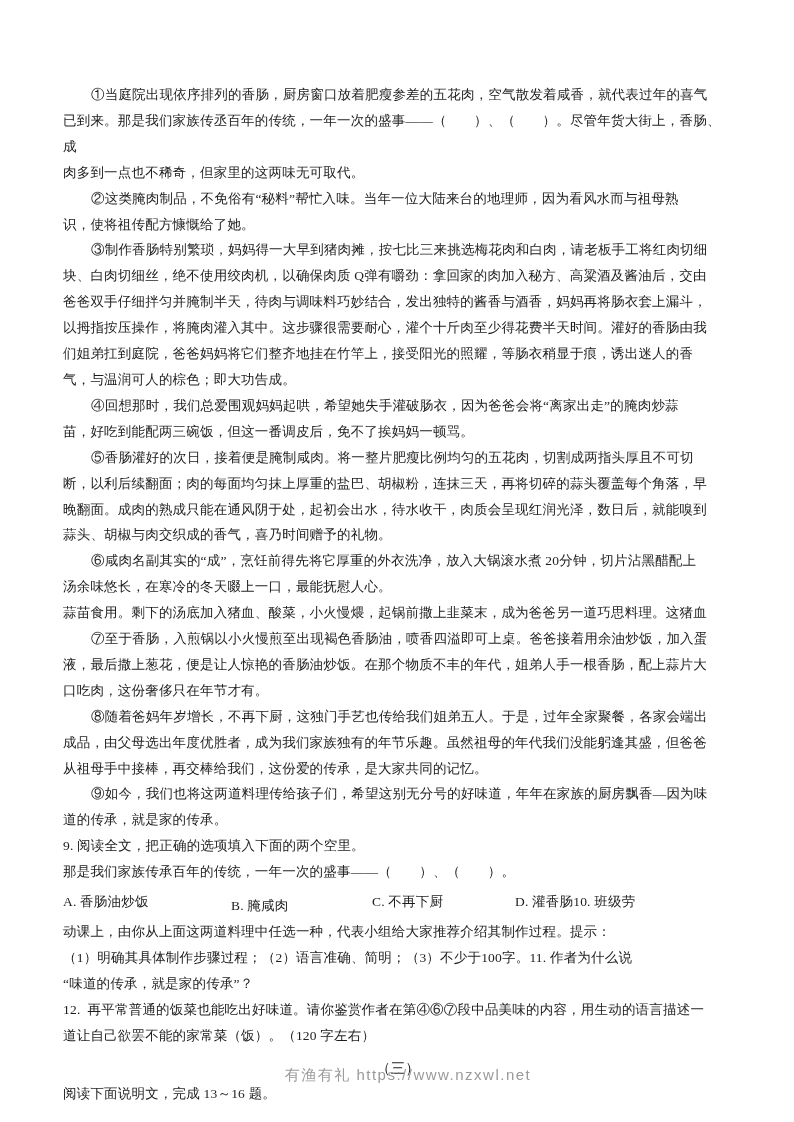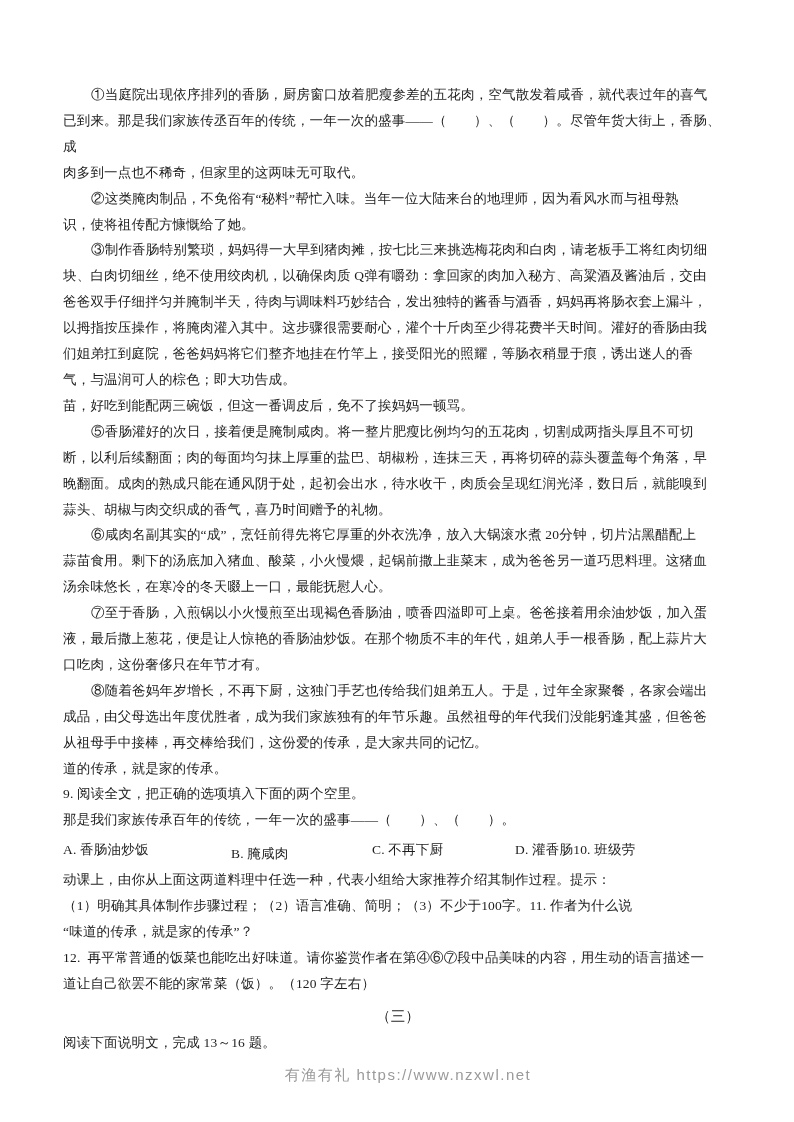--- a/index.html
+++ b/index.html
@@ -53,34 +53,36 @@
       <div class="line">已到来。那是我们家族传丞百年的传统，一年一次的盛事——（　　）、（　　）。尽管年货大街上，香肠、成</div>
       <div class="line">肉多到一点也不稀奇，但家里的这两味无可取代。</div>
       <div class="line indent">②这类腌肉制品，不免俗有“秘料”帮忙入味。当年一位大陆来台的地理师，因为看风水而与祖母熟</div>
       <div class="line">识，使将祖传配方慷慨给了她。</div>
       <div class="line indent">③制作香肠特别繁琐，妈妈得一大早到猪肉摊，按七比三来挑选梅花肉和白肉，请老板手工将红肉切细</div>
       <div class="line">块、白肉切细丝，绝不使用绞肉机，以确保肉质 Q弹有嚼劲：拿回家的肉加入秘方、高粱酒及酱油后，交由</div>
       <div class="line">爸爸双手仔细拌匀并腌制半天，待肉与调味料巧妙结合，发出独特的酱香与酒香，妈妈再将肠衣套上漏斗，</div>
       <div class="line">以拇指按压操作，将腌肉灌入其中。这步骤很需要耐心，灌个十斤肉至少得花费半天时间。灌好的香肠由我</div>
       <div class="line">们姐弟扛到庭院，爸爸妈妈将它们整齐地挂在竹竿上，接受阳光的照耀，等肠衣稍显于痕，诱出迷人的香</div>
       <div class="line">气，与温润可人的棕色；即大功告成。</div>
+      <div class="line indent">④回想那时，我们总爱围观妈妈起哄，希望她失手灌破肠衣，因为爸爸会将“离家出走”的腌肉炒蒜</div>
       <div class="line">苗，好吃到能配两三碗饭，但这一番调皮后，免不了挨妈妈一顿骂。</div>
       <div class="line indent">⑤香肠灌好的次日，接着便是腌制咸肉。将一整片肥瘦比例均匀的五花肉，切割成两指头厚且不可切</div>
       <div class="line">断，以利后续翻面；肉的每面均匀抹上厚重的盐巴、胡椒粉，连抹三天，再将切碎的蒜头覆盖每个角落，早</div>
       <div class="line">晚翻面。成肉的熟成只能在通风阴于处，起初会出水，待水收干，肉质会呈现红润光泽，数日后，就能嗅到</div>
       <div class="line">蒜头、胡椒与肉交织成的香气，喜乃时间赠予的礼物。</div>
       <div class="line indent">⑥咸肉名副其实的“成”，烹饪前得先将它厚重的外衣洗净，放入大锅滚水煮 20分钟，切片沾黑醋配上</div>
+      <div class="line">汤余味悠长，在寒冷的冬天啜上一口，最能抚慰人心。</div>
       <div class="line">蒜苗食用。剩下的汤底加入猪血、酸菜，小火慢煨，起锅前撒上韭菜末，成为爸爸另一道巧思料理。这猪血</div>
-      <div class="line">汤余味悠长，在寒冷的冬天啜上一口，最能抚慰人心。</div>
       <div class="line indent">⑦至于香肠，入煎锅以小火慢煎至出现褐色香肠油，喷香四溢即可上桌。爸爸接着用余油炒饭，加入蛋</div>
       <div class="line">液，最后撒上葱花，便是让人惊艳的香肠油炒饭。在那个物质不丰的年代，姐弟人手一根香肠，配上蒜片大</div>
       <div class="line">口吃肉，这份奢侈只在年节才有。</div>
       <div class="line indent">⑧随着爸妈年岁增长，不再下厨，这独门手艺也传给我们姐弟五人。于是，过年全家聚餐，各家会端出</div>
       <div class="line">成品，由父母选出年度优胜者，成为我们家族独有的年节乐趣。虽然祖母的年代我们没能躬逢其盛，但爸爸</div>
       <div class="line">从祖母手中接棒，再交棒给我们，这份爱的传承，是大家共同的记忆。</div>
+      <div class="line indent">⑨如今，我们也将这两道料理传给孩子们，希望这别无分号的好味道，年年在家族的厨房飘香—因为味</div>
       <div class="line">道的传承，就是家的传承。</div>
       <div class="line">9. 阅读全文，把正确的选项填入下面的两个空里。</div>
       <div class="line">那是我们家族传承百年的传统，一年一次的盛事——（　　）、（　　）。</div>
       <div class="line options-row"><span class="opt-a">A. 香肠油炒饭</span><span class="opt-b">B. 腌咸肉</span><span class="opt-c">C. 不再下厨</span><span class="opt-d">D. 灌香肠</span><span>10. 班级劳</span></div>
       <div class="line">动课上，由你从上面这两道料理中任选一种，代表小组给大家推荐介绍其制作过程。提示：</div>
       <div class="line">（1）明确其具体制作步骤过程；（2）语言准确、简明；（3）不少于100字。11. 作者为什么说</div>
       <div class="line">“味道的传承，就是家的传承”？</div>
       <div class="line">12.  再平常普通的饭菜也能吃出好味道。请你鉴赏作者在第④⑥⑦段中品美味的内容，用生动的语言描述一</div>
       <div class="line">道让自己欲罢不能的家常菜（饭）。（120 字左右）</div>
       <div class="line center">（三）</div>

